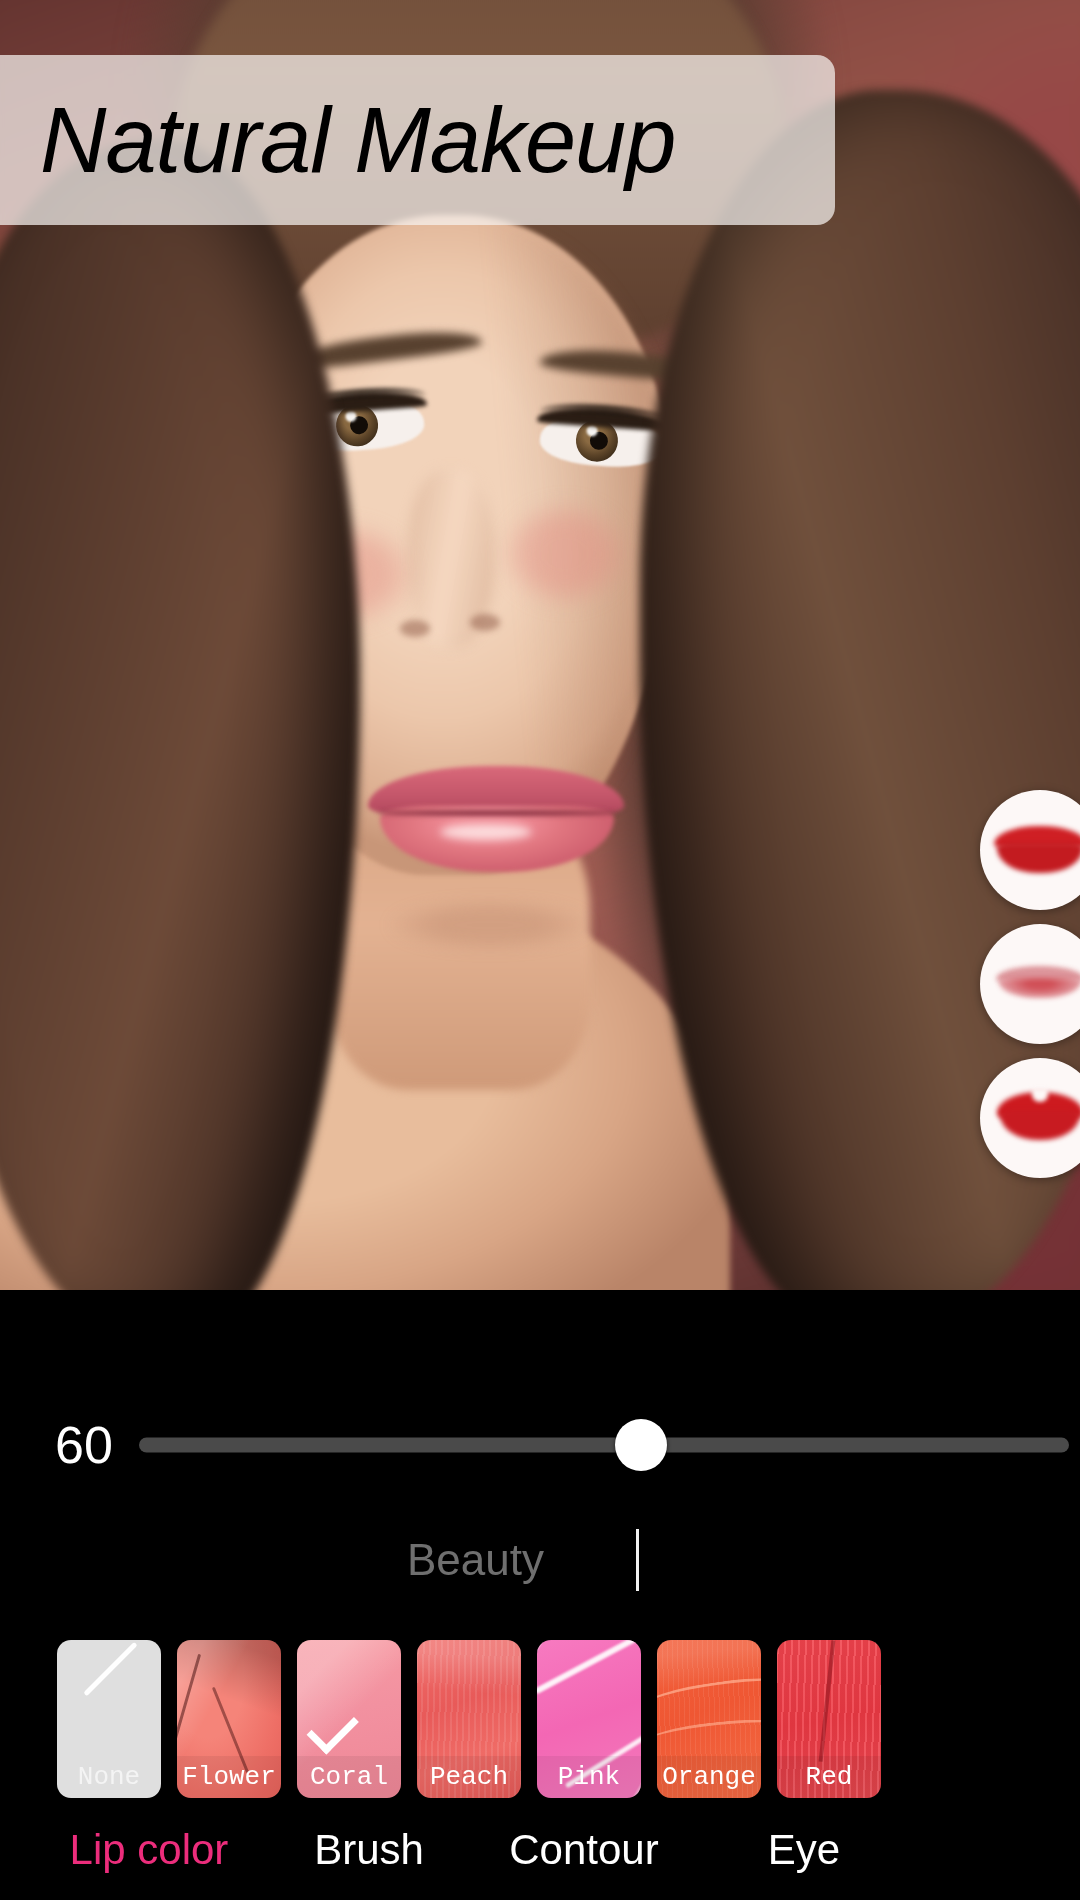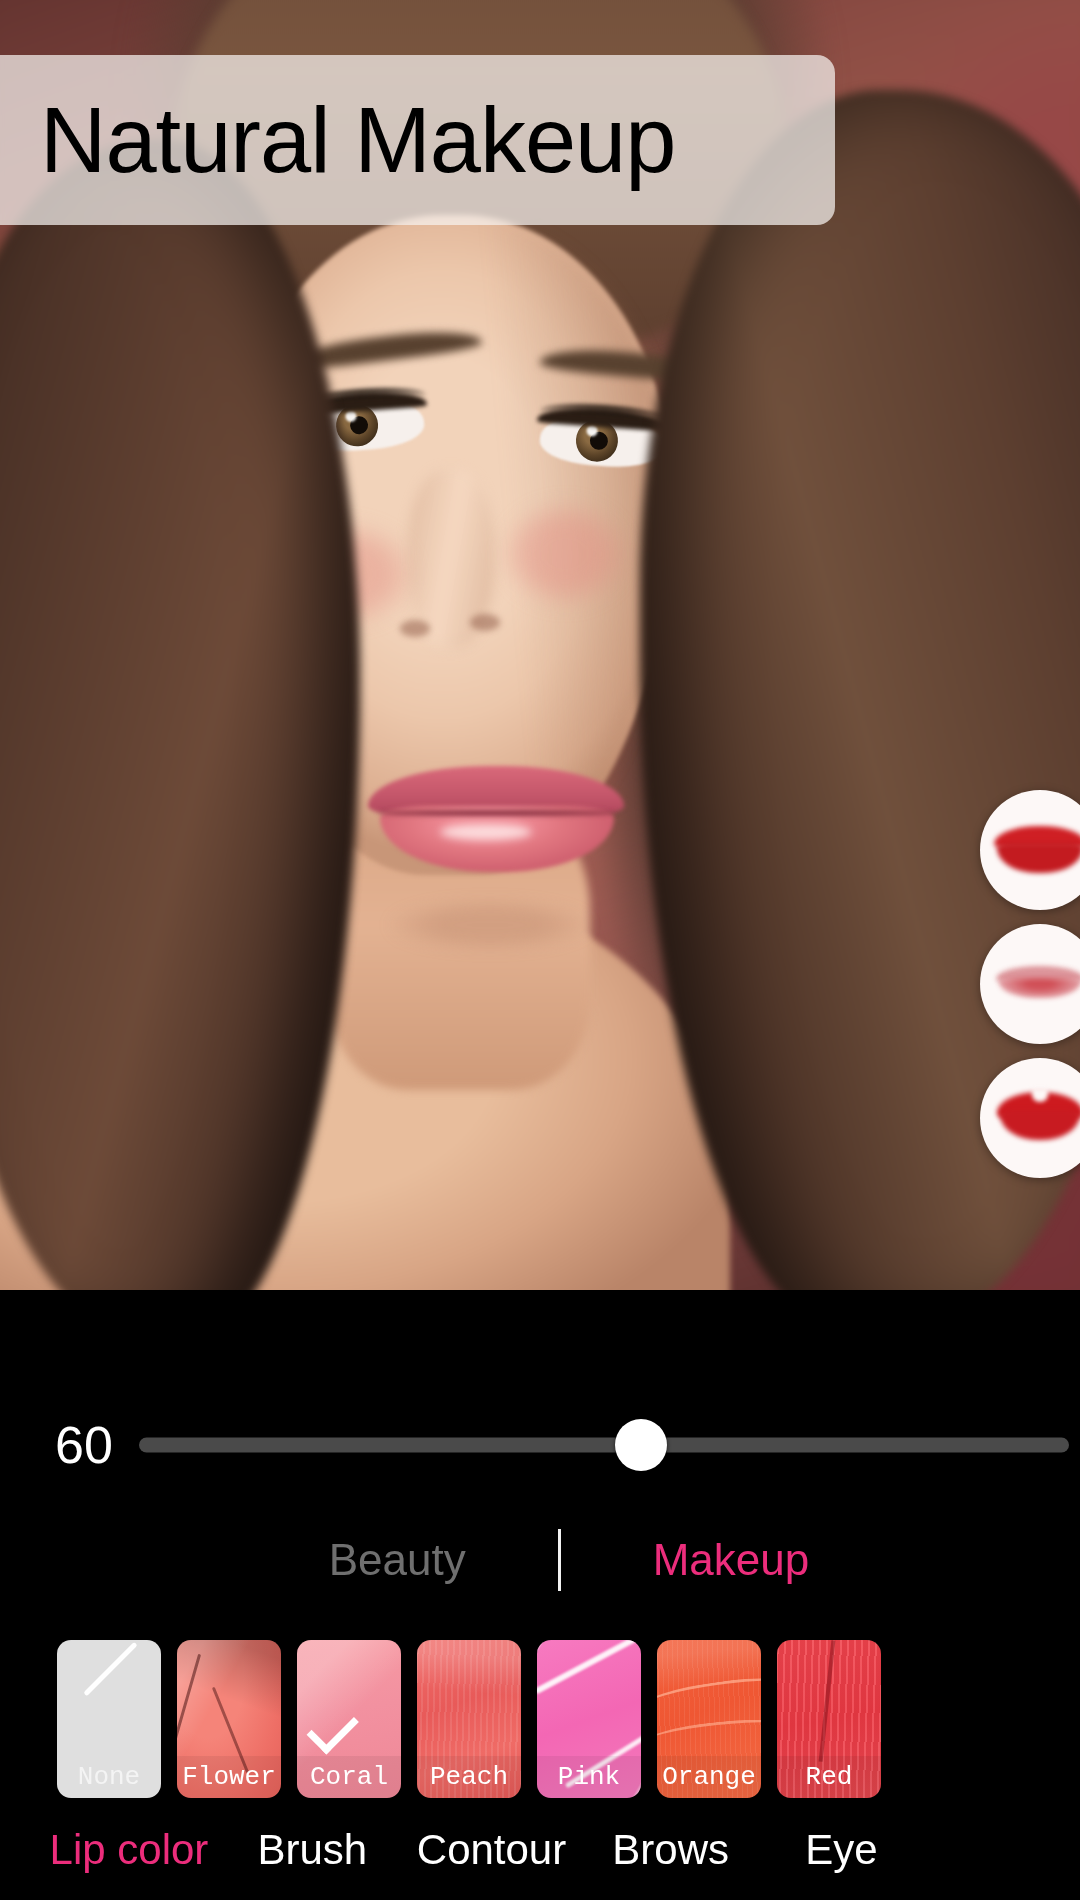--- a/index.html
+++ b/index.html
@@ -164,20 +164,21 @@
   }
 
   
   .title-overlay {
     position:absolute; left:0; top:55px; width:835px; height:170px;
     background:rgba(247,243,240,0.72);
     border-radius:0 18px 18px 0;
     display:flex; align-items:center;
     padding-left:40px;
     backdrop-filter:blur(2px);
+    font-style:italic;
   }
   .title-overlay .title-text {
     font-size:92px; color:#000; letter-spacing:-1px; line-height:1;
     white-space:nowrap;
   }
 
   
   .lip-previews { position:absolute; right:-20px; top:790px; }
   .lip-circle {
     position:relative; width:120px; height:120px; border-radius:50%;
@@ -426,21 +427,20 @@
       <div class="slider-value">60</div>
       <div class="slider-track-wrap">
         <div class="slider-track"></div>
         <div class="slider-thumb" id="slider-thumb" style="left: 54%;"></div>
       </div>
     </div>
 
     <div class="mode-tabs">
       <div class="mode-tab inactive">Beauty</div>
       <div class="mode-sep"></div>
-      <div class="mode-tab active">Makeup</div>
     </div>
 
     <div class="swatch-row" id="swatch-row">
         <div class="swatch none-sw">
           <div class="slash"></div>
           <div class="sw-label">None</div>
         </div>
         <div class="swatch">
           <div class="sw-tex tex-flower">
             <div class="crack"></div>
@@ -476,18 +476,17 @@
             <div class="split"></div>
           </div>
           <div class="sw-label">Red</div>
         </div>
       </div>
 
     <div class="bottom-nav" id="bottom-nav">
         <div class="nav-item active" style="width: 240px;">Lip color</div>
         <div class="nav-item" style="width: 200px;">Brush</div>
         <div class="nav-item" style="width: 230px;">Contour</div>
-        <div class="nav-item" style="width: 200px;">Brows</div>
         <div class="nav-item" style="width: 210px;">Eye</div>
       </div>
 
   </div>
 </div>
 
 </body></html>

